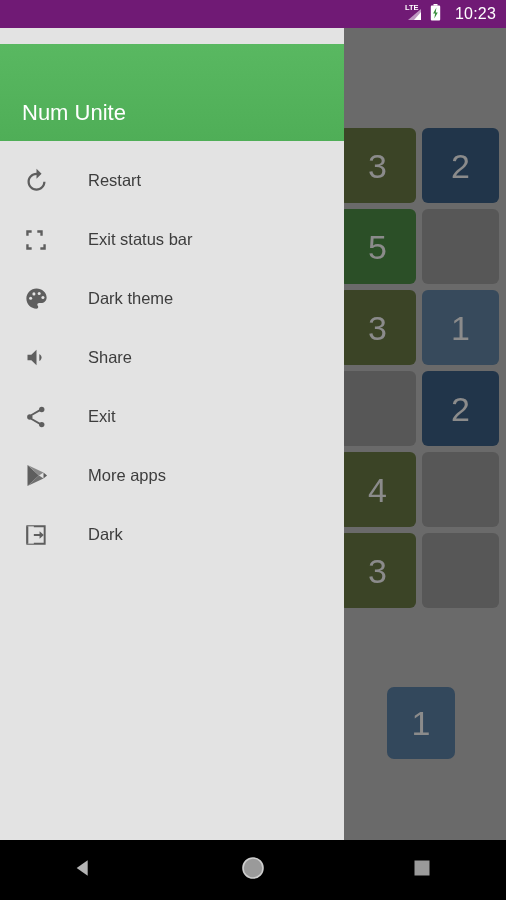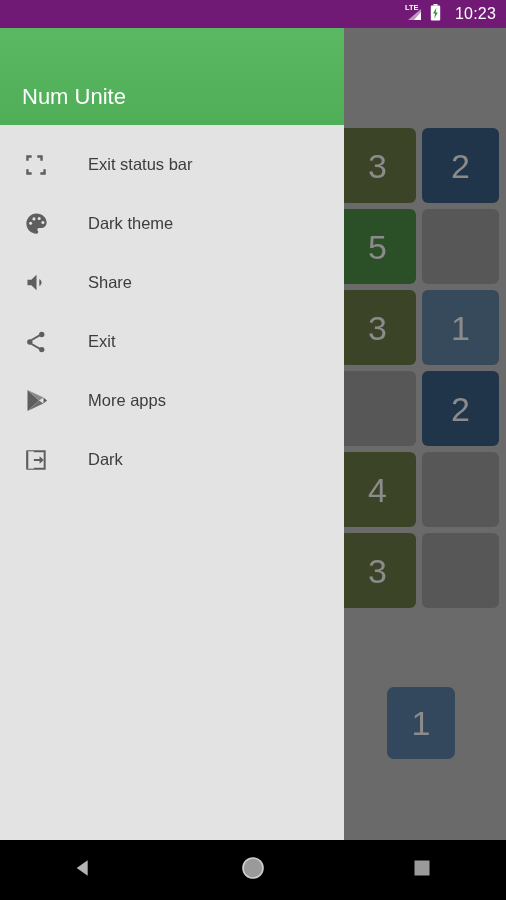--- a/index.html
+++ b/index.html
@@ -113,20 +113,21 @@
   }
   #drawer-header {
     width: 344px;
     height: 97px;
     background: #55b55c;
     background-image: linear-gradient(180deg, #59b861 0%, #4fae57 100%);
     display: flex;
     align-items: flex-end;
     box-sizing: border-box;
     padding: 0 0 17px 22px;
+    margin-top: 16px;
   }
   #app-title {
     color: #ffffff;
     font-size: 22px;
     line-height: 1;
   }
   #menu-list {
     padding-top: 10px;
   }
   .menu-item {
@@ -261,20 +262,28 @@
   </div>
 
   <div id="drawer">
 
     <div id="drawer-header">
       <div id="app-title">Num Unite</div>
     </div>
 
     <div id="menu-list">
 
+      <div class="menu-item">
+        <span class="menu-icon">
+          <svg width="27" height="27" viewBox="0 0 24 24">
+            <path d="M12 5V1.5L7.5 6 12 10.5V7c3.31 0 6 2.69 6 6s-2.69 6-6 6-6-2.69-6-6H4c0 4.42 3.58 8 8 8s8-3.58 8-8-3.58-8-8-8z" fill="#5e5e5e" transform="scale(-1,1) translate(-24,0)"></path>
+          </svg>
+        </span>
+        <span class="menu-label">Restart</span>
+      </div>
 
       <div class="menu-item">
         <span class="menu-icon">
           <svg width="26" height="26" viewBox="0 0 24 24">
             <path d="M3 8V3h5v2.2H5.2V8H3zm13 0V5.2h-2.8V3h5v5H16zM3 21v-5h2.2v2.8H8V21H3zm13 0v-2.2h2.8V16H21v5h-5z" fill="#5e5e5e"></path>
           </svg>
         </span>
         <span class="menu-label">Exit status bar</span>
       </div>
 

